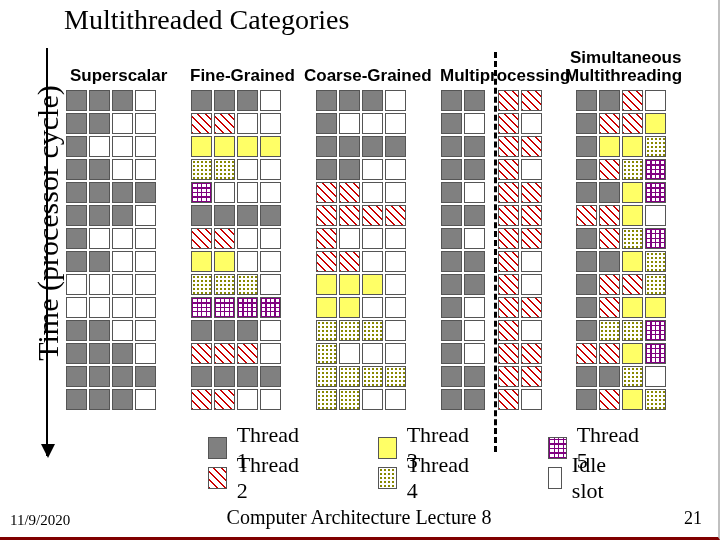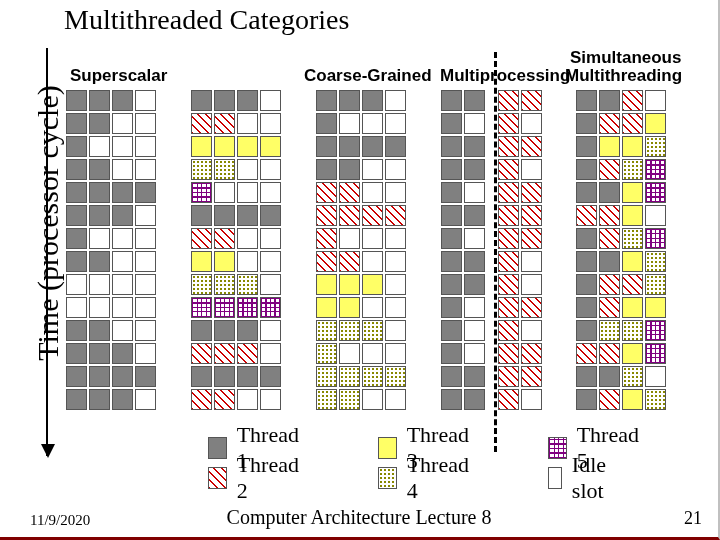--- a/index.html
+++ b/index.html
@@ -134,21 +134,20 @@
   }
   .legend .row { position: absolute; display: flex; align-items: center; gap: 10px; padding-left: 28px; }
   .legend .sw  { width: 22px; height: 22px; border: 1.5px solid #555; }
 
   .footer-date {
     position: absolute;
     left: 10px;
     bottom: 8px;
     font-size: 15px;
     font-family: "Times New Roman", serif;
-    margin-left: 20px;
   }
   .footer-center {
     position: absolute;
     left: 0; right: 0;
     bottom: 8px;
     text-align: center;
     font-size: 20px;
     font-family: "Times New Roman", serif;
   }
   .footer-page {
@@ -166,20 +165,21 @@
 
   <div class="yaxis-group">
     <div class="yaxis-label">Time (processor cycle)</div>
   </div>
   <div class="axis-arrow"></div>
 
   <div class="title">Multithreaded Categories</div>
 
   <div class="col-labels">
     <span class="lbl" style="left:4px;top:18px">Superscalar</span>
+    <span class="lbl" style="left:124px;top:18px">Fine-Grained</span>
     <span class="lbl" style="left:238px;top:18px">Coarse-Grained</span>
     <span class="lbl" style="left:374px;top:18px">Multiprocessing</span>
     <span class="lbl" style="left:504px;top:0px">Simultaneous</span>
     <span class="lbl" style="left:499px;top:18px">Multithreading</span>
   </div>
 
   <div class="grids" id="grids">
       <div class="grid" style="--cols: 4; left: 0px; top: 0px;">
         <div class="cell t1"></div>
         <div class="cell t1"></div>

